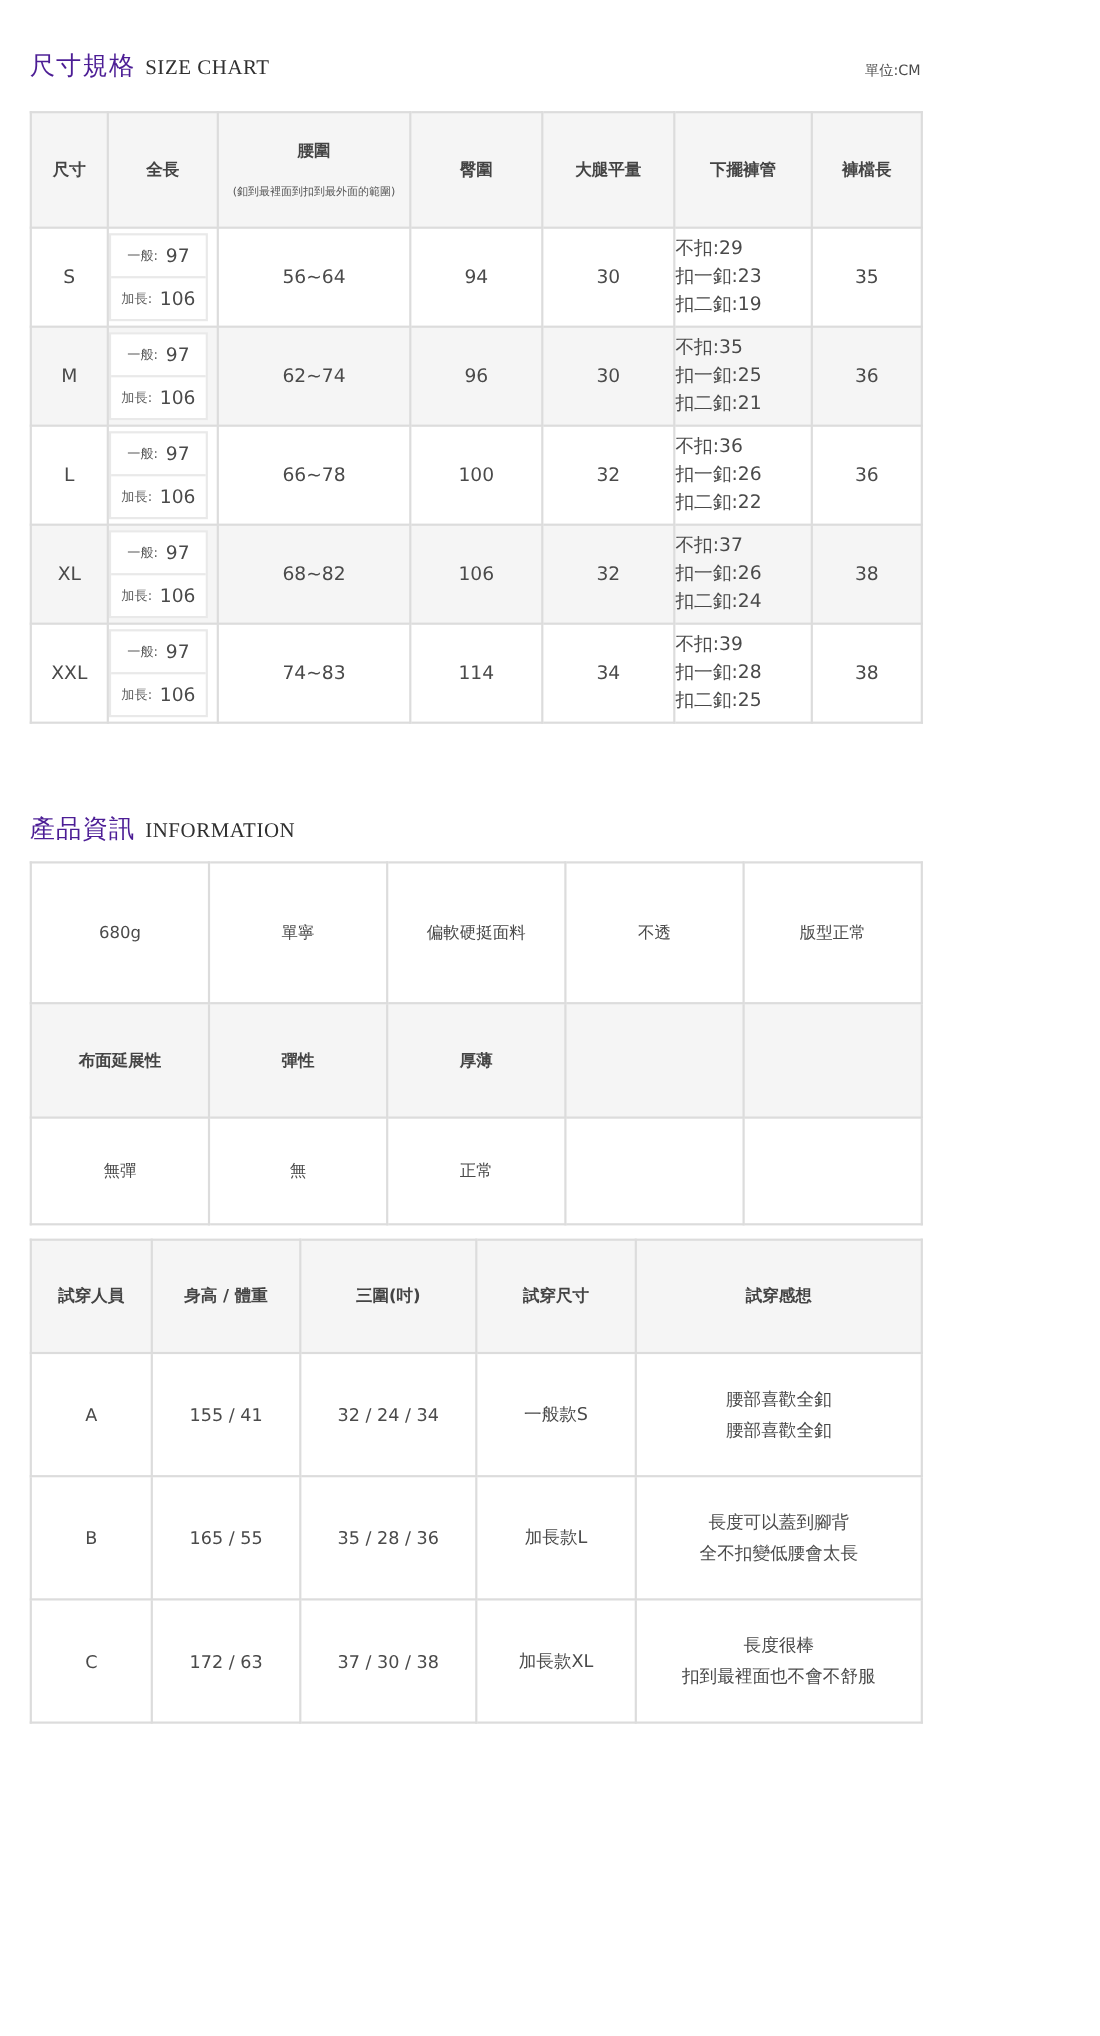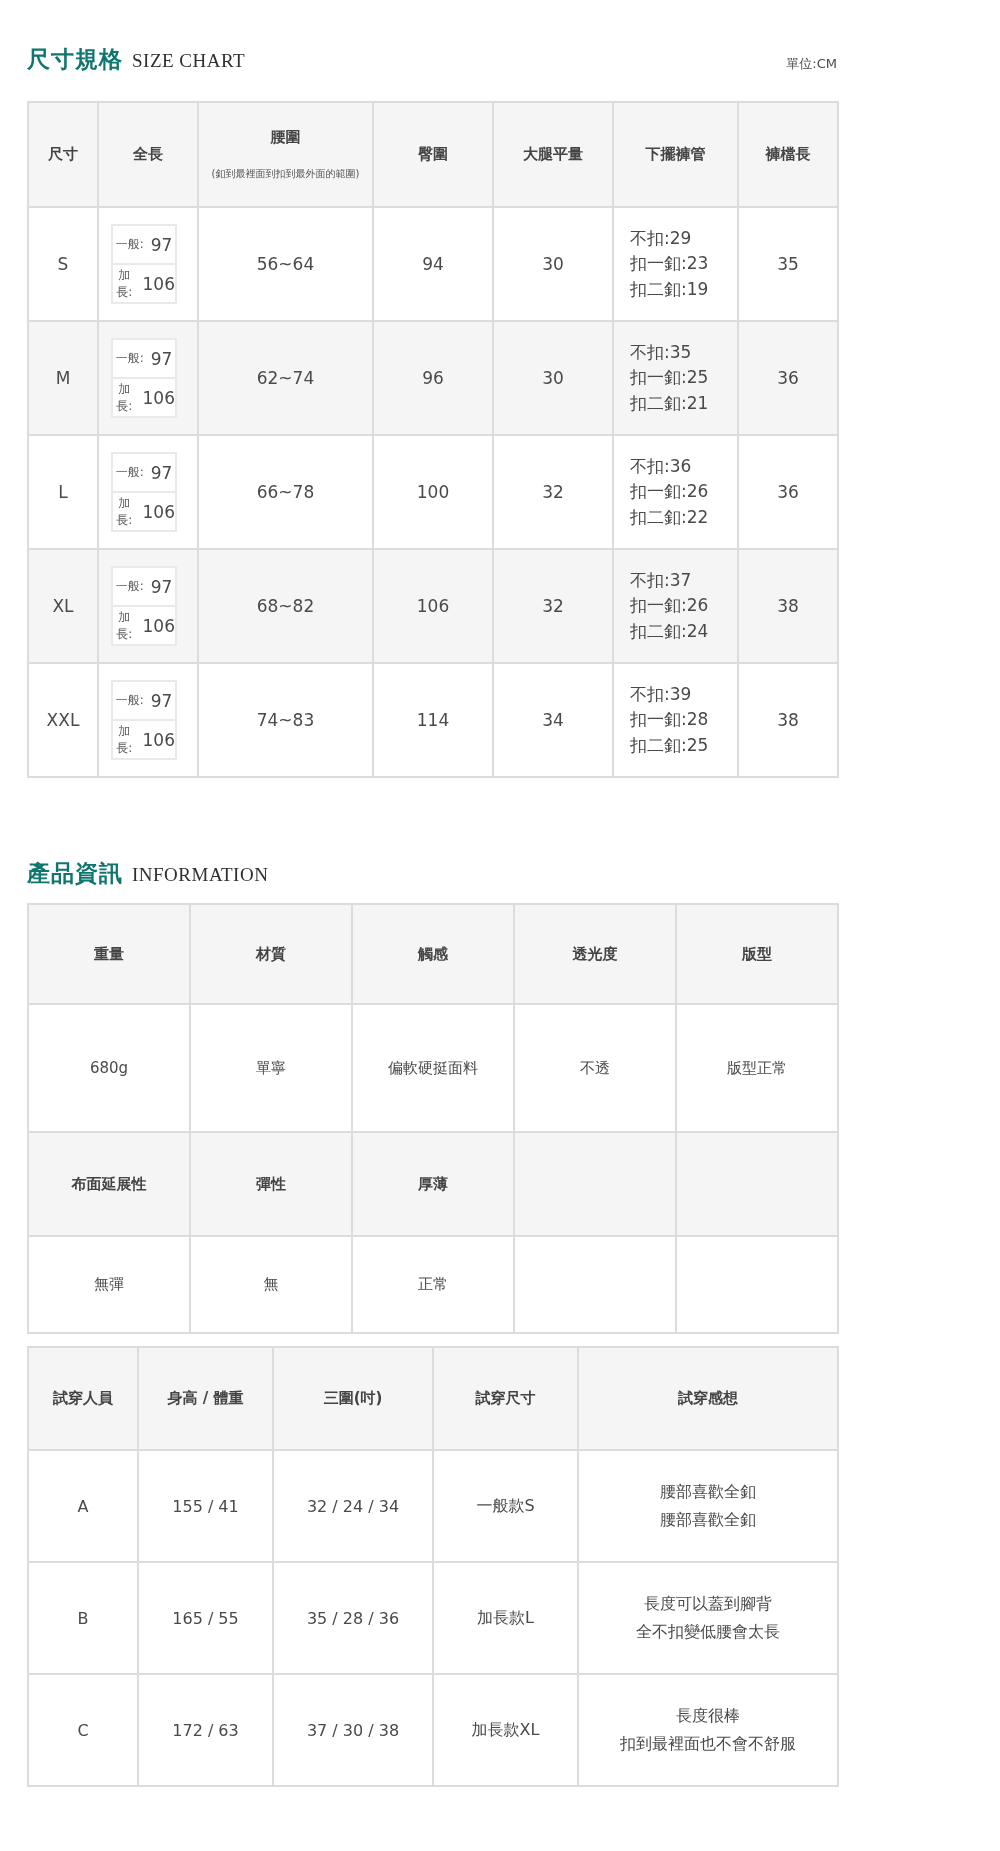--- a/index.html
+++ b/index.html
@@ -15,22 +15,22 @@
 
   
   .sec-head {
     display: flex;
     justify-content: space-between;
     align-items: flex-end;
   }
   .title-group { display: flex; align-items: baseline; }
   .title-zh {
     font-size: 23px;
-    font-weight: bold;
-    color: #0f766e;
+    font-weight: normal;
+    color: #4c1d95;
     letter-spacing: 1px;
   }
   .title-en {
     font-family: "Liberation Serif", serif;
     font-size: 19px;
     color: #2f2f2f;
     margin-left: 9px;
     letter-spacing: 0.5px;
   }
   .unit-label { font-size: 13px; color: #4a4a4a; padding-bottom: 2px; }
@@ -65,42 +65,42 @@
   .waist-note {
     font-size: 10px;
     font-weight: normal;
     color: #555555;
     margin-top: 20px;
     letter-spacing: 0;
   }
   .size-table tr.data td { height: 90px; }
   .c-size { font-size: 18px; }
 
-  .c-length { padding: 12px; }
+  .c-length { padding: 0; }
   .len-box {
     margin: 4px 8px 4px 0;
     height: 80px;
     background: #ffffff;
     border: 2px solid #e9e9e9;
     display: flex;
     flex-direction: column;
   }
   .len-half {
     flex: 1;
     display: flex;
     align-items: center;
     justify-content: center;
   }
   .len-half.first { border-bottom: 2px solid #e9e9e9; }
   .len-label { font-size: 12px; color: #5a5a5a; }
   .len-val { font-size: 17px; margin-left: 7px; }
 
   .c-hem {
     text-align: left;
-    padding-left: 16px;
+    padding-left: 0;
     font-size: 15px;
     line-height: 1.5;
   }
 
   
   .info-table { margin-top: 14px; }
   .info-table td { font-size: 15px; }
   .info-table tr.hdr td { font-weight: 600; color: #444444; }
   .info-table tr.r0 td { height: 100px; }
   .info-table tr.r1 td { height: 128px; }
@@ -292,27 +292,20 @@
 
   <table class="info-table">
     <colgroup>
       <col style="width:162px">
         <col style="width:162px">
         <col style="width:162px">
         <col style="width:162px">
         <col style="width:162px">
     </colgroup>
     <tbody>
-        <tr class="hdr gray r0">
-      <td>重量</td>
-      <td>材質</td>
-      <td>觸感</td>
-      <td>透光度</td>
-      <td>版型</td>
-    </tr>
     <tr class="r1">
       <td>680g</td>
       <td>單寧</td>
       <td>偏軟硬挺面料</td>
       <td>不透</td>
       <td>版型正常</td>
     </tr>
     <tr class="hdr gray r2">
       <td>布面延展性</td>
       <td>彈性</td>

